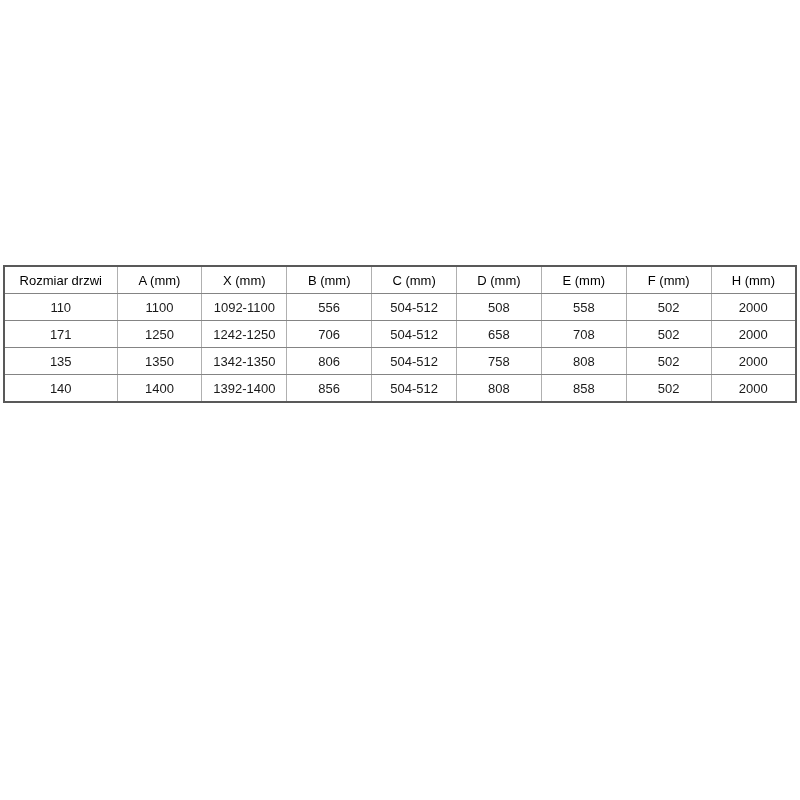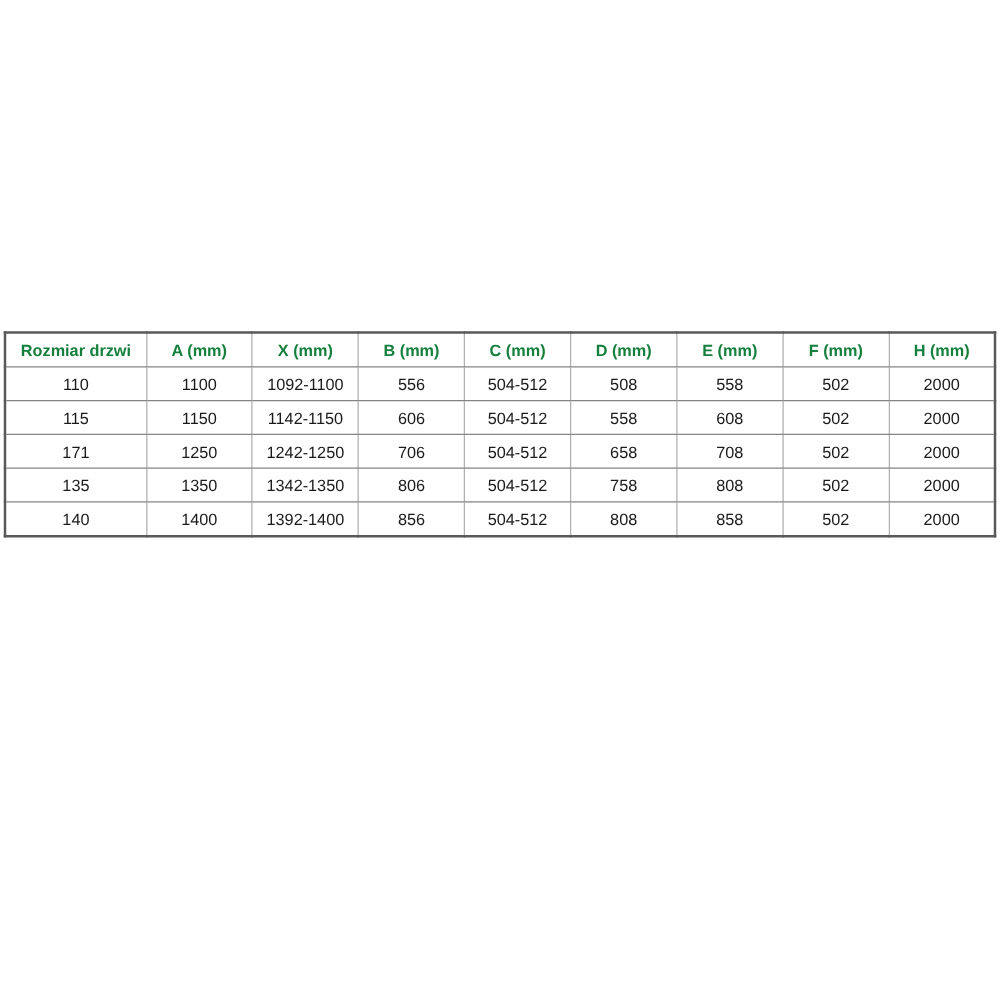--- a/index.html
+++ b/index.html
@@ -37,22 +37,22 @@
     color: #1a1a1a;
     border-top: 1px solid #848484;
     border-bottom: 1px solid #848484;
     border-left: 1px solid #b0b0b0;
     border-right: 1px solid #b0b0b0;
     background: #ffffff;
     white-space: nowrap;
     overflow: hidden;
   }
   table.size-table th {
-    font-weight: bold;
-    color: #15803d;
+    font-weight: normal;
+    color: #000000;
   }
   col.first-col { width: 113px; }
 </style>
 </head>
 <body>
 
 <div class="page">
   <table class="size-table">
     <colgroup>
       <col class="first-col">
@@ -84,31 +84,20 @@
           <td>1100</td>
           <td>1092-1100</td>
           <td>556</td>
           <td>504-512</td>
           <td>508</td>
           <td>558</td>
           <td>502</td>
           <td>2000</td>
         </tr>
         <tr>
-          <td>115</td>
-          <td>1150</td>
-          <td>1142-1150</td>
-          <td>606</td>
-          <td>504-512</td>
-          <td>558</td>
-          <td>608</td>
-          <td>502</td>
-          <td>2000</td>
-        </tr>
-        <tr>
           <td>171</td>
           <td>1250</td>
           <td>1242-1250</td>
           <td>706</td>
           <td>504-512</td>
           <td>658</td>
           <td>708</td>
           <td>502</td>
           <td>2000</td>
         </tr>

